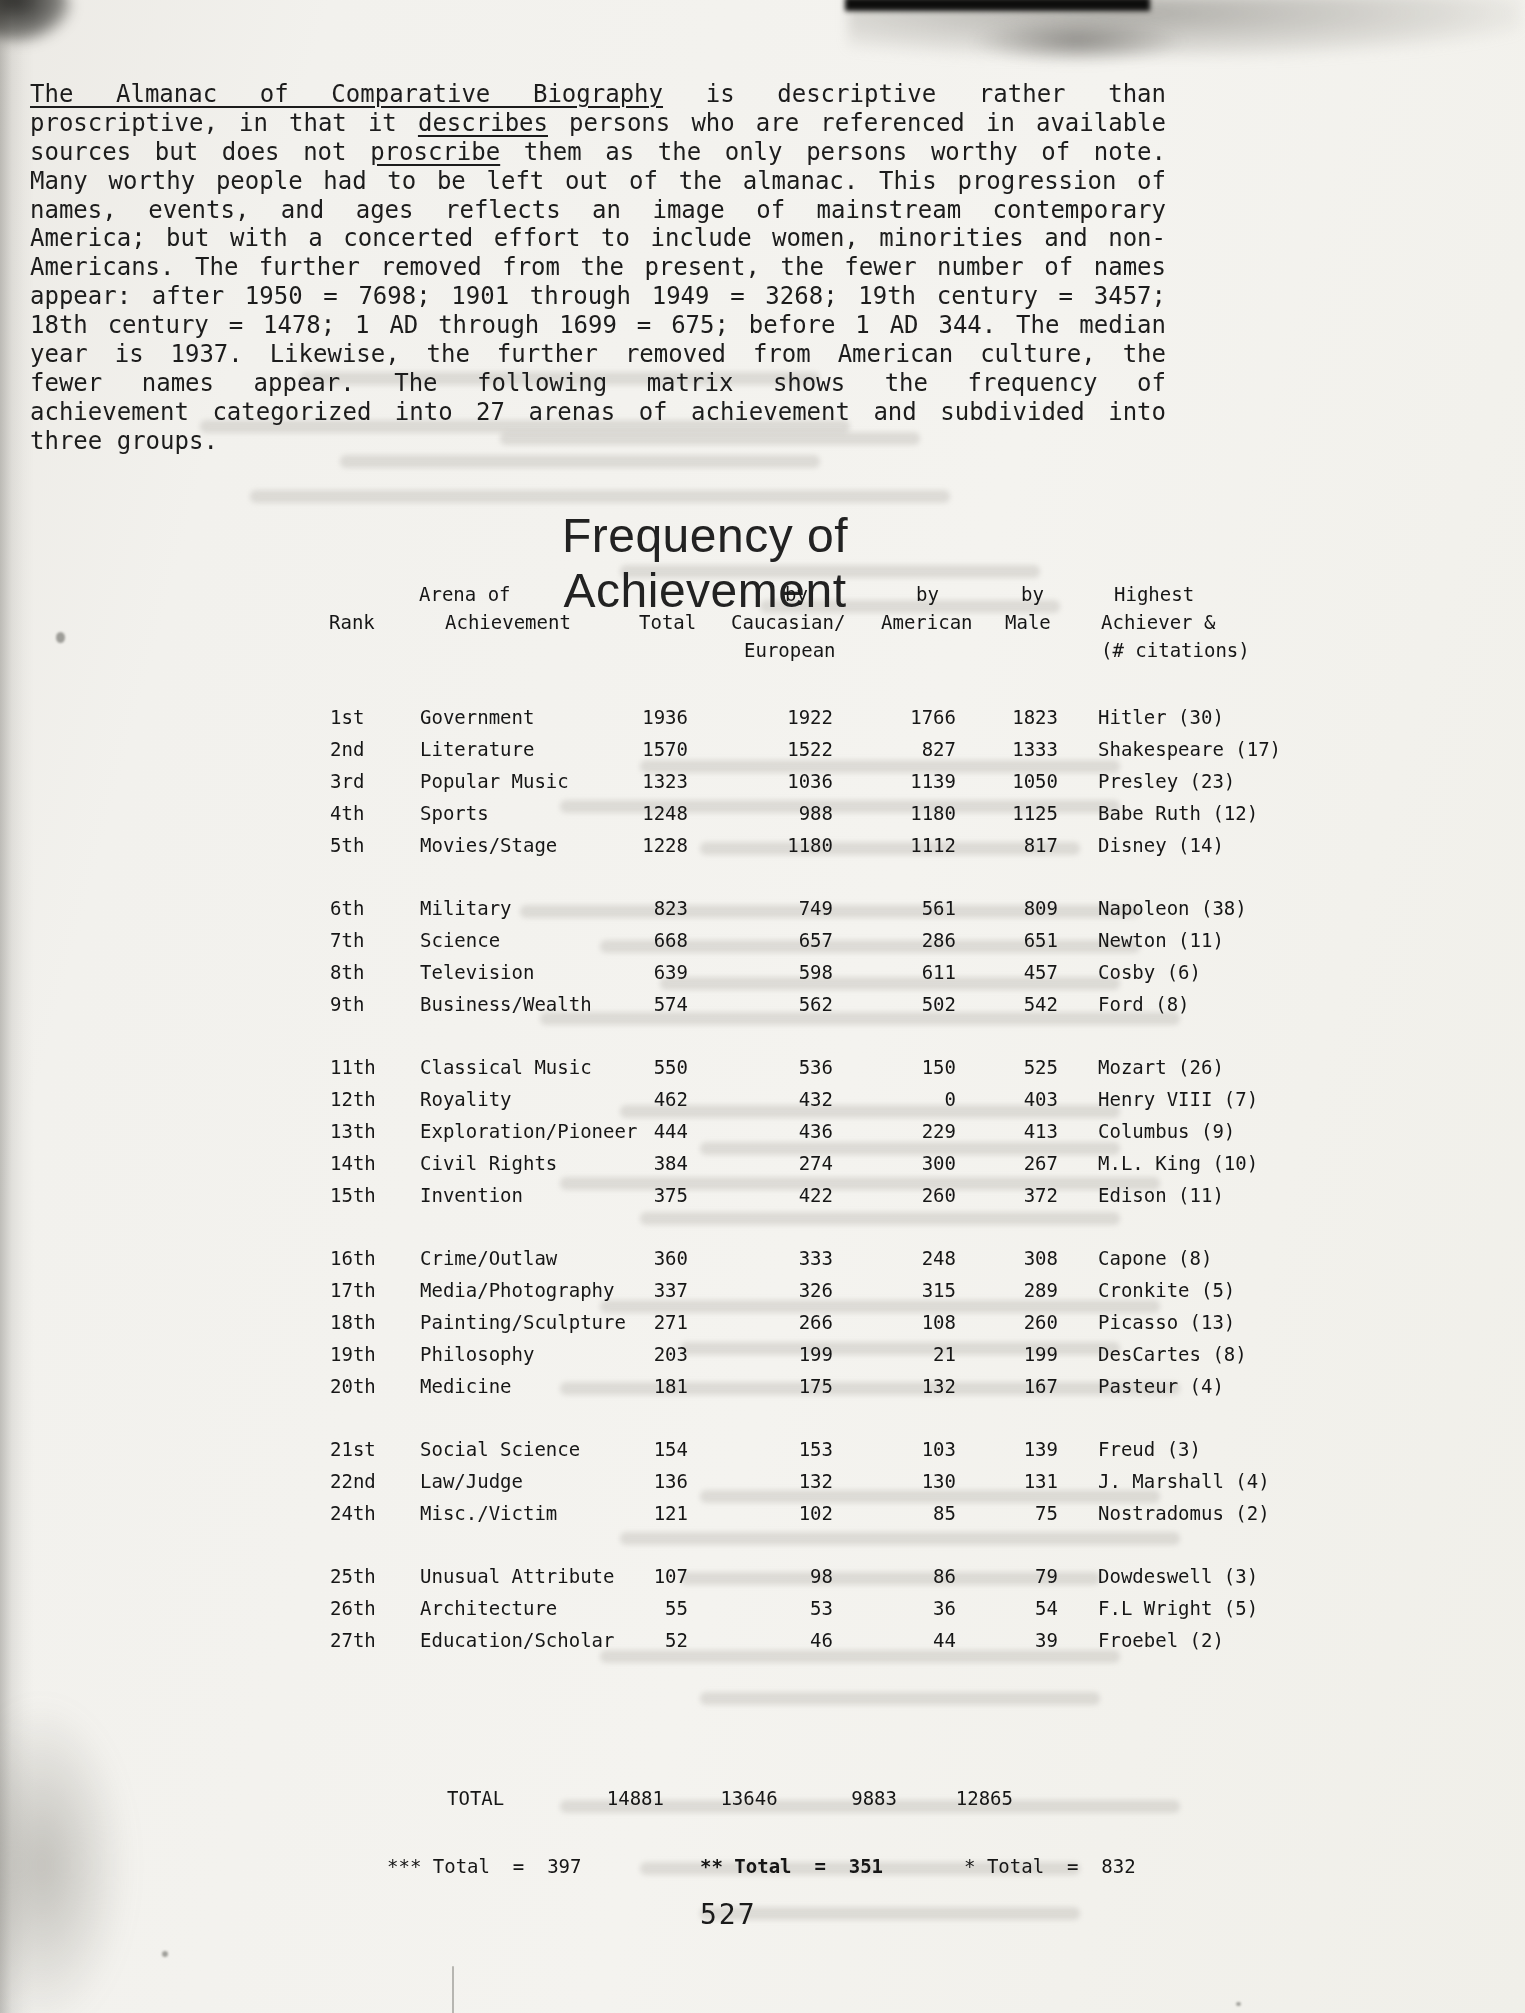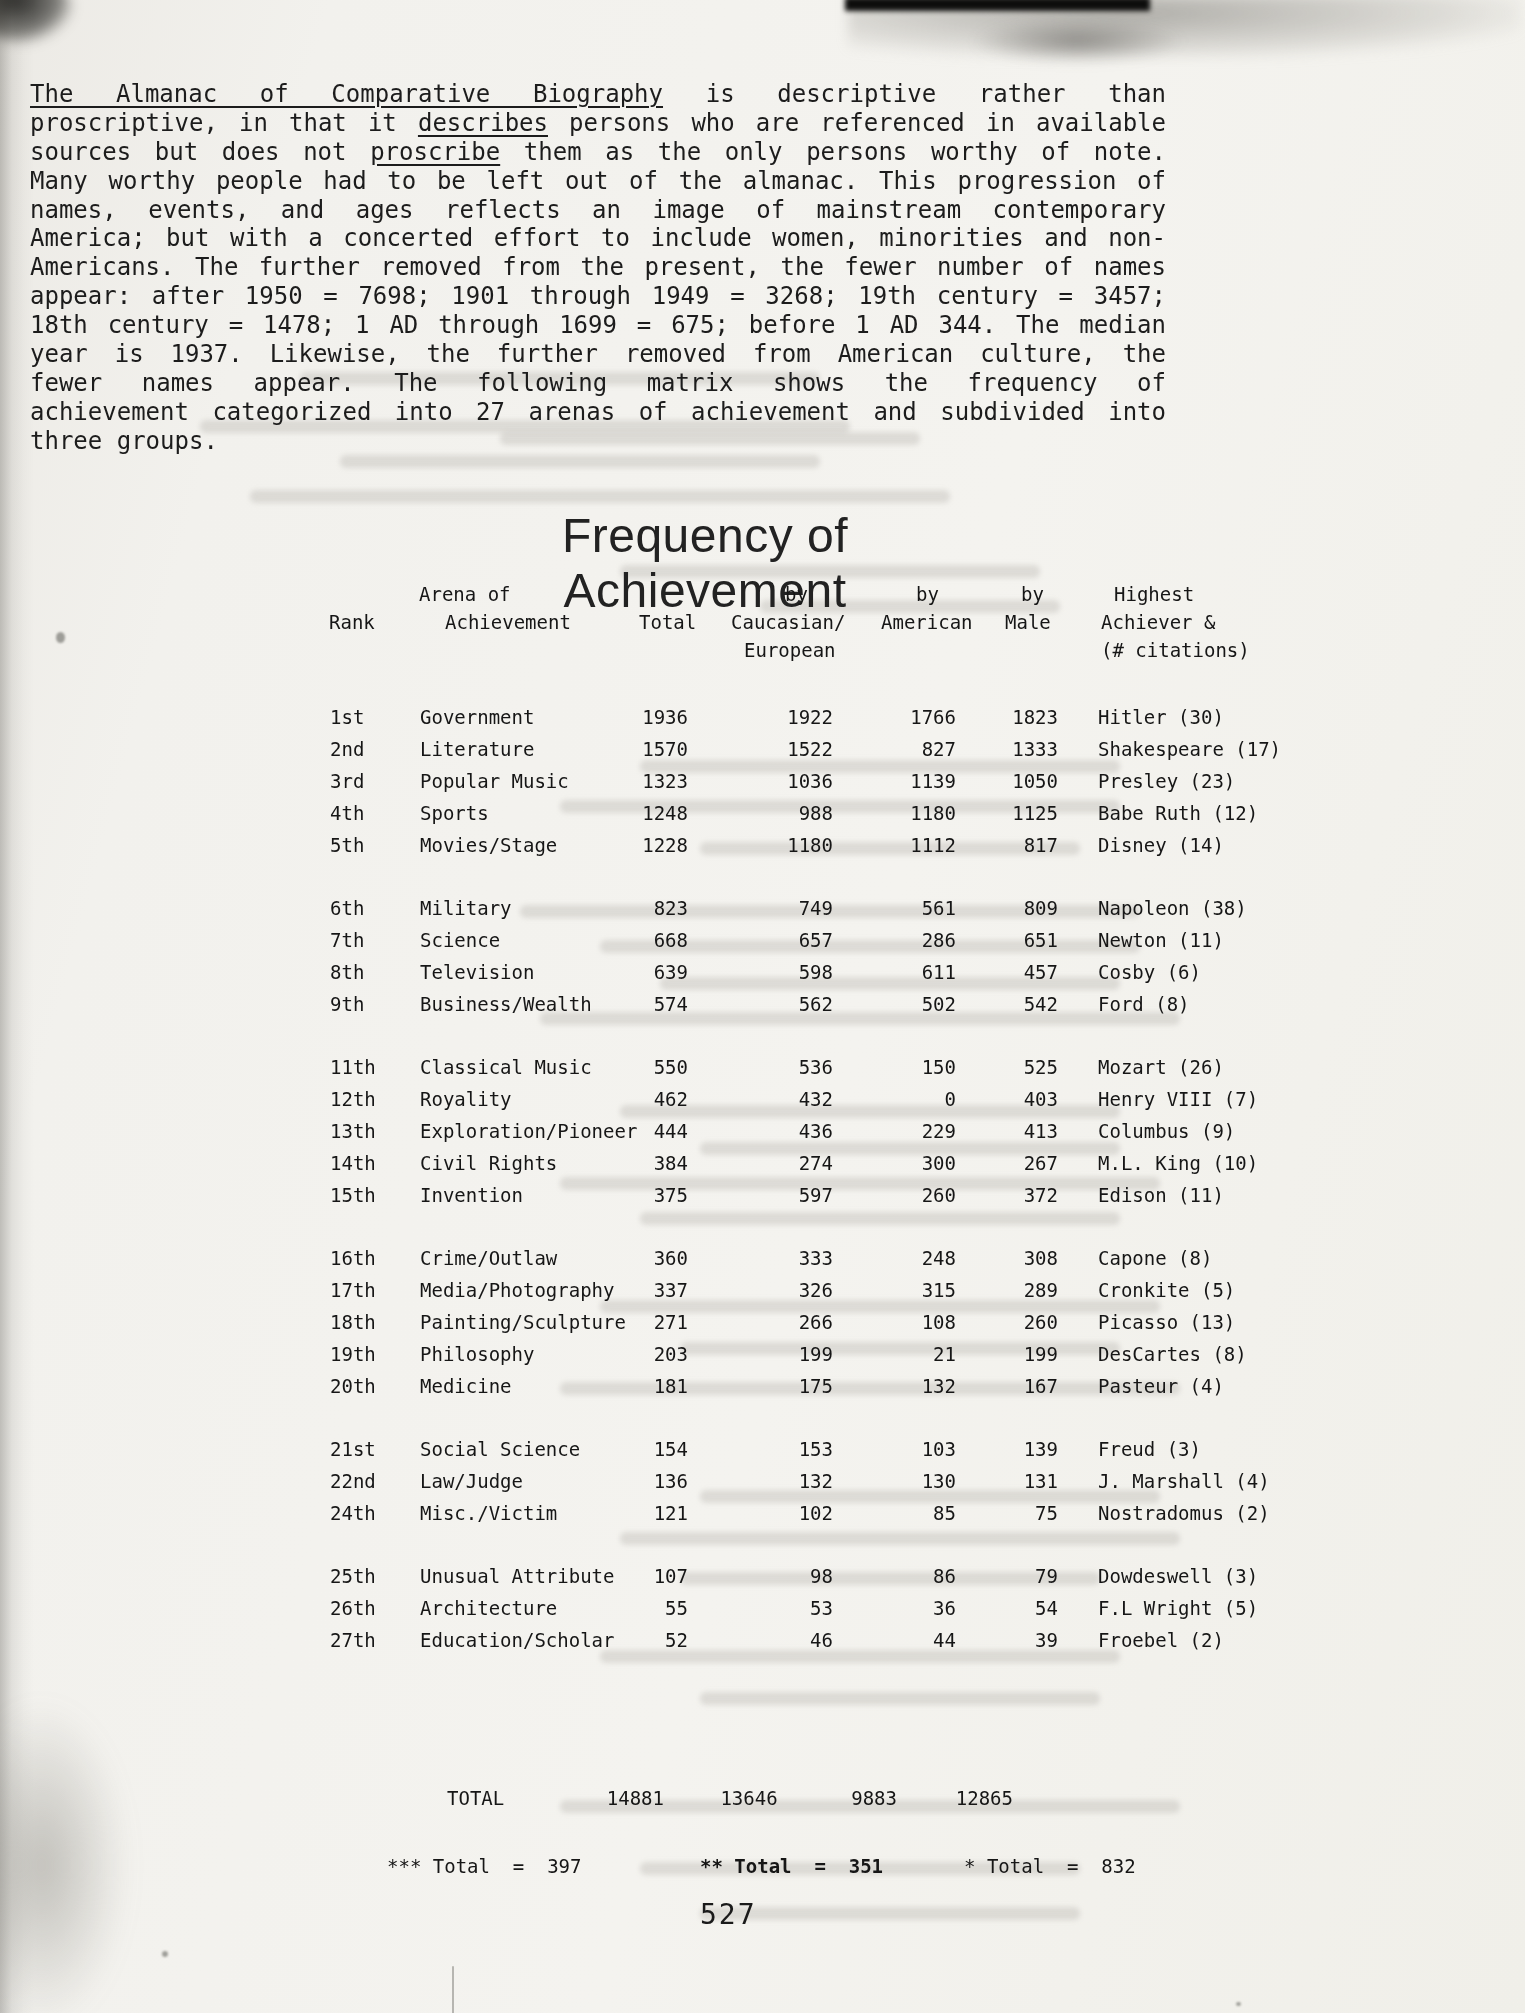--- a/index.html
+++ b/index.html
@@ -154,21 +154,21 @@
         <div class="trow"><span class="c-rank">6th</span><span class="c-arena">Military</span><span class="c-total">823</span><span class="c-cauc">749</span><span class="c-amer">561</span><span class="c-male">809</span><span class="c-ach">Napoleon (38)</span></div>
         <div class="trow"><span class="c-rank">7th</span><span class="c-arena">Science</span><span class="c-total">668</span><span class="c-cauc">657</span><span class="c-amer">286</span><span class="c-male">651</span><span class="c-ach">Newton (11)</span></div>
         <div class="trow"><span class="c-rank">8th</span><span class="c-arena">Television</span><span class="c-total">639</span><span class="c-cauc">598</span><span class="c-amer">611</span><span class="c-male">457</span><span class="c-ach">Cosby (6)</span></div>
         <div class="trow"><span class="c-rank">9th</span><span class="c-arena">Business/Wealth</span><span class="c-total">574</span><span class="c-cauc">562</span><span class="c-amer">502</span><span class="c-male">542</span><span class="c-ach">Ford (8)</span></div>
       </div>
       <div class="tgroup">
         <div class="trow"><span class="c-rank">11th</span><span class="c-arena">Classical Music</span><span class="c-total">550</span><span class="c-cauc">536</span><span class="c-amer">150</span><span class="c-male">525</span><span class="c-ach">Mozart (26)</span></div>
         <div class="trow"><span class="c-rank">12th</span><span class="c-arena">Royality</span><span class="c-total">462</span><span class="c-cauc">432</span><span class="c-amer">0</span><span class="c-male">403</span><span class="c-ach">Henry VIII (7)</span></div>
         <div class="trow"><span class="c-rank">13th</span><span class="c-arena">Exploration/Pioneer</span><span class="c-total">444</span><span class="c-cauc">436</span><span class="c-amer">229</span><span class="c-male">413</span><span class="c-ach">Columbus (9)</span></div>
         <div class="trow"><span class="c-rank">14th</span><span class="c-arena">Civil Rights</span><span class="c-total">384</span><span class="c-cauc">274</span><span class="c-amer">300</span><span class="c-male">267</span><span class="c-ach">M.L. King (10)</span></div>
-        <div class="trow"><span class="c-rank">15th</span><span class="c-arena">Invention</span><span class="c-total">375</span><span class="c-cauc">597</span><span class="c-amer">260</span><span class="c-male">372</span><span class="c-ach">Edison (11)</span></div>
+        <div class="trow"><span class="c-rank">15th</span><span class="c-arena">Invention</span><span class="c-total">375</span><span class="c-cauc">422</span><span class="c-amer">260</span><span class="c-male">372</span><span class="c-ach">Edison (11)</span></div>
       </div>
       <div class="tgroup">
         <div class="trow"><span class="c-rank">16th</span><span class="c-arena">Crime/Outlaw</span><span class="c-total">360</span><span class="c-cauc">333</span><span class="c-amer">248</span><span class="c-male">308</span><span class="c-ach">Capone (8)</span></div>
         <div class="trow"><span class="c-rank">17th</span><span class="c-arena">Media/Photography</span><span class="c-total">337</span><span class="c-cauc">326</span><span class="c-amer">315</span><span class="c-male">289</span><span class="c-ach">Cronkite (5)</span></div>
         <div class="trow"><span class="c-rank">18th</span><span class="c-arena">Painting/Sculpture</span><span class="c-total">271</span><span class="c-cauc">266</span><span class="c-amer">108</span><span class="c-male">260</span><span class="c-ach">Picasso (13)</span></div>
         <div class="trow"><span class="c-rank">19th</span><span class="c-arena">Philosophy</span><span class="c-total">203</span><span class="c-cauc">199</span><span class="c-amer">21</span><span class="c-male">199</span><span class="c-ach">DesCartes (8)</span></div>
         <div class="trow"><span class="c-rank">20th</span><span class="c-arena">Medicine</span><span class="c-total">181</span><span class="c-cauc">175</span><span class="c-amer">132</span><span class="c-male">167</span><span class="c-ach">Pasteur (4)</span></div>
       </div>
       <div class="tgroup">
         <div class="trow"><span class="c-rank">21st</span><span class="c-arena">Social Science</span><span class="c-total">154</span><span class="c-cauc">153</span><span class="c-amer">103</span><span class="c-male">139</span><span class="c-ach">Freud (3)</span></div>

